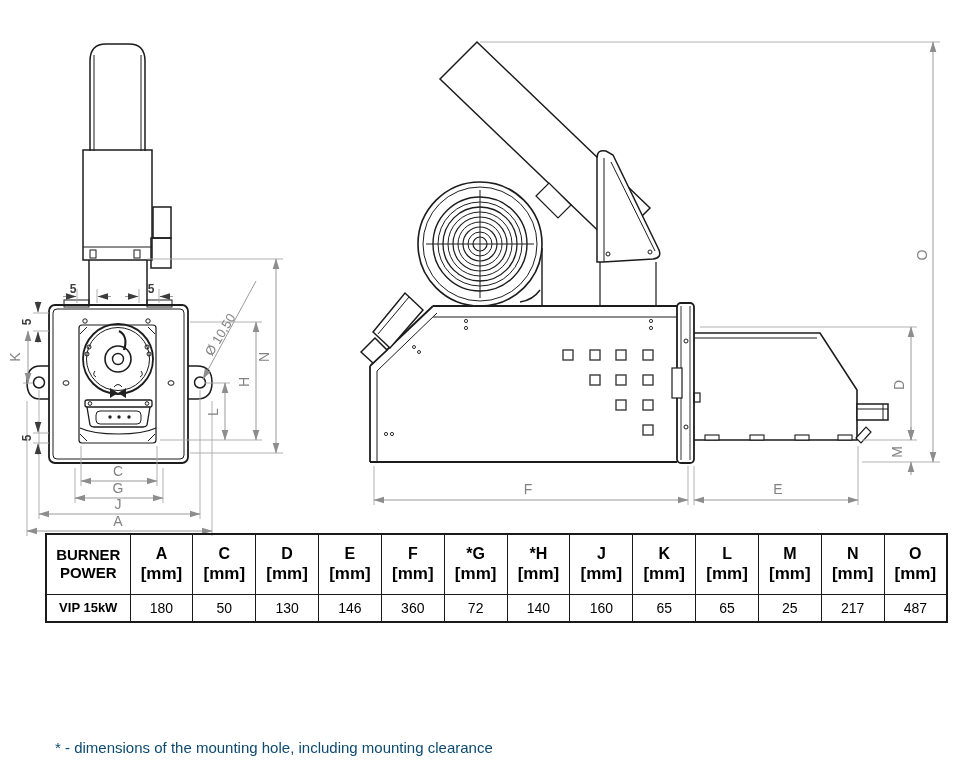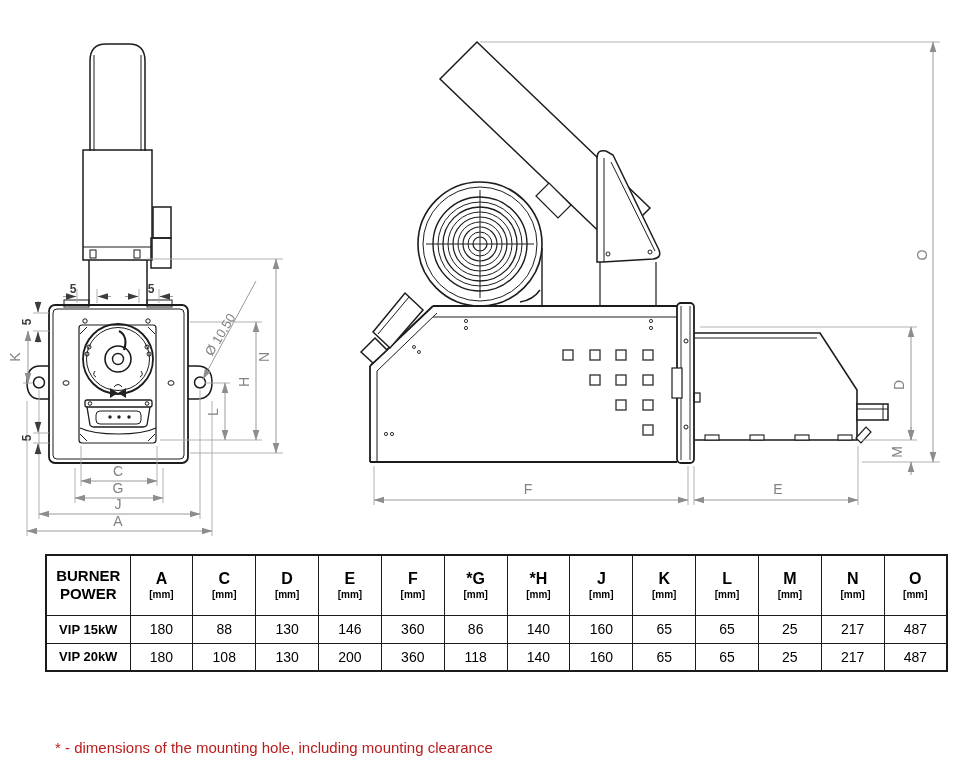--- a/index.html
+++ b/index.html
@@ -2,33 +2,33 @@
 <html><head>
 <meta charset="utf-8">
 <style>
   html,body{margin:0;padding:0;background:#fff;}
   .stage{position:relative;width:963px;height:774px;background:#fff;
          font-family:"Liberation Sans",sans-serif;overflow:hidden;}
   svg text{font-family:"Liberation Sans",sans-serif;}
   .dimtxt{fill:#828282;font-size:14px;}
   .dimtxt5{fill:#3c3c3c;font-size:12px;font-weight:bold;}
   .dimdia{fill:#828282;font-size:13px;}
-  table.dims{position:absolute;left:45px;top:554px;width:903px;
+  table.dims{position:absolute;left:45px;top:533px;width:903px;
              border-collapse:collapse;table-layout:fixed;
              border:2px solid #1a1a1a;padding-left:40px;}
   table.dims th,table.dims td{border:1px solid #1a1a1a;text-align:center;
              vertical-align:middle;padding:0;color:#000;}
   table.dims thead tr{height:60px;}
   table.dims tbody tr{height:28px;}
   .col-letter{font-size:16px;font-weight:bold;line-height:1.15;display:block;}
-  .col-unit{font-size:10px;font-weight:bold;line-height:1.15;display:block;}
+  .col-unit{font-size:17px;font-weight:bold;line-height:1.15;display:block;}
   .pow-head{font-size:15px;font-weight:bold;line-height:1.2;display:block;}
   td.val{font-size:14px;}
   th.rowlab{font-size:13px;font-weight:bold;text-align:left;padding-left:6px;margin-left:14px;}
-  .footnote{position:absolute;left:55px;top:739px;font-size:15px;color:#b91c1c;}
+  .footnote{position:absolute;left:55px;top:739px;font-size:15px;color:#0c4a6e;}
 </style>
 </head>
 <body>
 
 <div class="stage">
 
 <svg width="963" height="545" viewBox="0 0 963 545">
   <defs>
     <marker id="ag" markerWidth="12" markerHeight="9" refX="10" refY="4" orient="auto-start-reverse">
       <path d="M0,0.7 L10.5,4 L0,7.3 Z" fill="#8d8d8d"></path>
@@ -315,41 +315,25 @@
       <th>
             <span class="col-letter">O</span>
             <span class="col-unit">[mm]</span>
           </th>
     </tr>
   </thead>
   <tbody>
     <tr>
       <th class="rowlab">VIP 15kW</th>
       <td class="val">180</td>
-      <td class="val">88</td>
+      <td class="val">50</td>
       <td class="val">130</td>
       <td class="val">146</td>
       <td class="val">360</td>
-      <td class="val">86</td>
-      <td class="val">140</td>
-      <td class="val">160</td>
-      <td class="val">65</td>
-      <td class="val">65</td>
-      <td class="val">25</td>
-      <td class="val">217</td>
-      <td class="val">487</td>
-    </tr>
-    <tr>
-      <th class="rowlab">VIP 20kW</th>
-      <td class="val">180</td>
-      <td class="val">108</td>
-      <td class="val">130</td>
-      <td class="val">200</td>
-      <td class="val">360</td>
-      <td class="val">118</td>
+      <td class="val">72</td>
       <td class="val">140</td>
       <td class="val">160</td>
       <td class="val">65</td>
       <td class="val">65</td>
       <td class="val">25</td>
       <td class="val">217</td>
       <td class="val">487</td>
     </tr>
   </tbody>
 </table>

